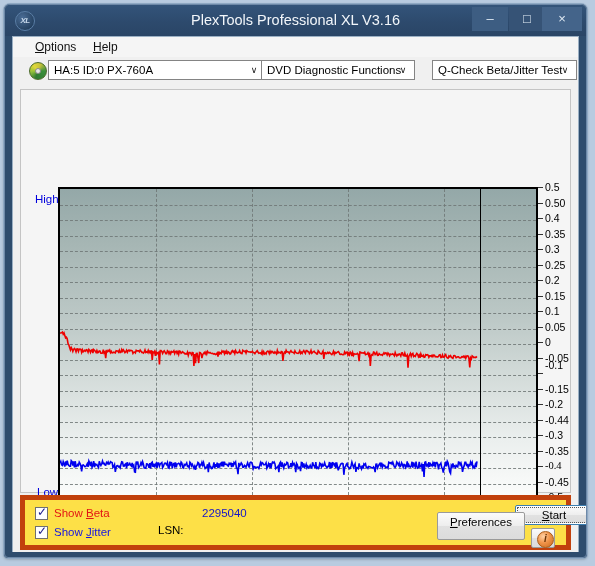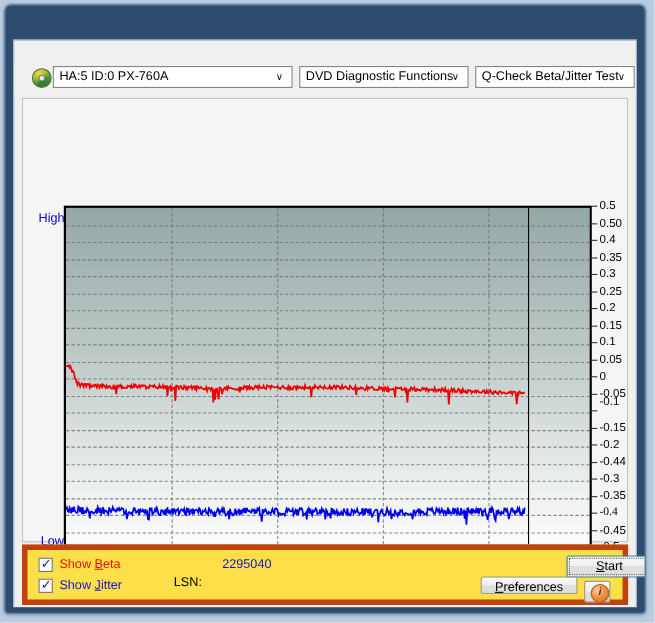--- a/index.html
+++ b/index.html
@@ -85,21 +85,21 @@
     position:absolute;top:3px;height:20px;
     background:#ffffff;border:1px solid #848484;
     box-sizing:border-box;font-size:11.5px;color:#000;
     line-height:18px;padding-left:5px;cursor:default;white-space:nowrap;overflow:hidden;
   }
   .combo .caret{
     position:absolute;right:4px;top:0;width:14px;height:18px;
     text-align:center;line-height:18px;font-size:9px;color:#111;
   }
   #combo-drive{left:35px;width:218px;}
-  #combo-function{left:259px;width:154px;}
+  #combo-function{left:248px;width:154px;}
   #combo-test{left:419px;width:145px;}
   
   #panel{
     position:absolute;left:7px;top:52px;width:551px;height:404px;
     background:#f5f5f5;border:1px solid #c4c4c4;box-sizing:border-box;
   }
   
   #chart-wrap{position:absolute;left:0;top:0;width:549px;height:402px;}
   #chart-left-label-high{
     position:absolute;left:14px;top:103px;font-size:11.5px;color:#0000dd;
@@ -155,39 +155,56 @@
   .btn u{text-decoration:underline;}
   #btn-start{
     left:490px;top:5px;width:78px;height:20px;line-height:18px;
     border:1px solid #3c7fb1;box-shadow:inset 0 0 0 1px #ffffff;
   }
   #btn-start .focus-ring{
     position:absolute;left:1px;top:1px;right:1px;bottom:1px;
     border:1px dotted #555;box-sizing:border-box;
   }
   #btn-start .lbl{position:relative;z-index:2;}
-  #btn-preferences{left:412px;top:24px;width:88px;height:16px;line-height:18px;}
+  #btn-preferences{left:412px;top:12px;width:88px;height:28px;line-height:18px;}
   #btn-info{left:506px;top:28px;width:24px;height:20px;}
   #info-glyph{
     position:absolute;left:5px;top:2px;width:15px;height:15px;border-radius:50%;
     background:radial-gradient(circle at 35% 30%,#ffd0a3 0%,#f0944a 45%,#c96a1e 100%);
     border:1px solid #a95c18;
     color:#6b3306;font-size:10px;font-weight:bold;font-style:italic;
     line-height:14px;text-align:center;
   }
 </style>
 </head>
 <body>
 
 <div id="window-frame">
   <div id="window-inner">
 
+    <div id="title-bar">
+      <div id="app-logo">XL</div>
+      <div id="title-text">PlexTools Professional XL V3.16</div>
+      <div class="wbtn" id="btn-min">
+        <span class="wbtn-glyph">–</span>
+      </div>
+      <div class="wbtn" id="btn-max">
+        <span class="wbtn-glyph">□</span>
+      </div>
+      <div class="wbtn" id="btn-close">
+        <span class="wbtn-glyph">×</span>
+      </div>
+    </div>
 
     <div id="client">
 
+      <div id="menu-bar">
+        <div class="menu-item" id="menu-options"><u>O</u><span>ptions</span></div>
+        <div class="menu-item" id="menu-help"><u>H</u><span>elp</span></div>
+      </div>
 
       <div id="toolbar">
         <div id="drive-icon"></div>
         <div class="combo" id="combo-drive">
           <span>HA:5 ID:0  PX-760A</span>
           <span class="caret">∨</span>
         </div>
         <div class="combo" id="combo-function">
           <span>DVD Diagnostic Functions</span>
           <span class="caret">∨</span>

